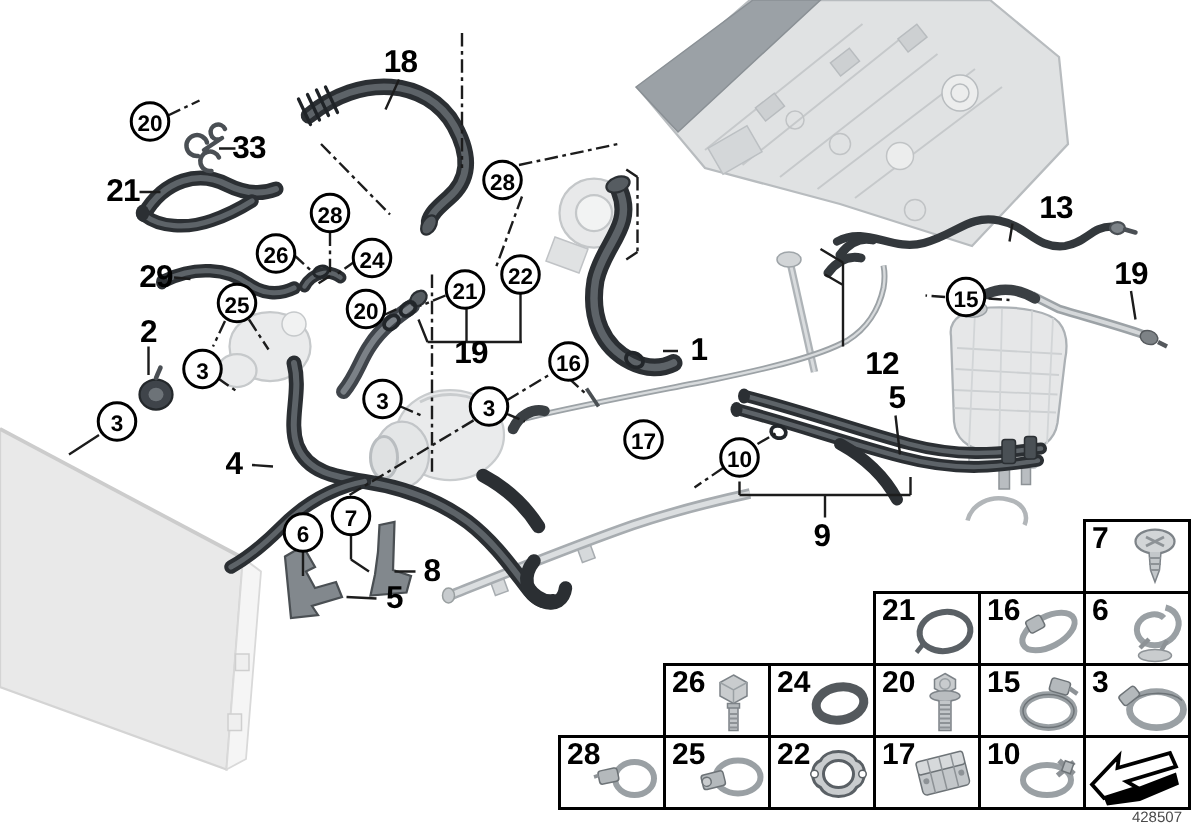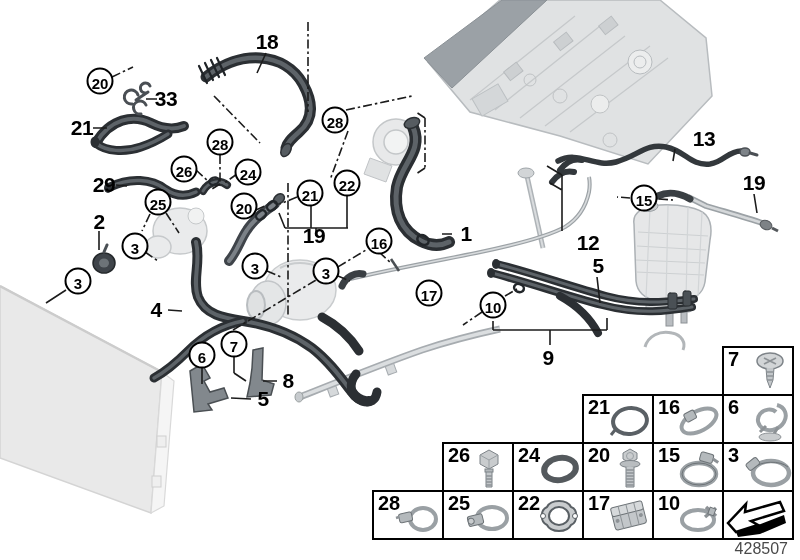--- a/index.html
+++ b/index.html
@@ -8,21 +8,21 @@
   #art{position:absolute;left:0;top:0;}
   .co{position:absolute;transform:translate(-50%,-50%);color:#000;z-index:5;}
   .p{font-size:21px;font-weight:bold;letter-spacing:-0.5px;}
   .c{width:27px;height:27px;border:2.2px solid #000;border-radius:50%;background:#fff;
      font-size:15px;font-weight:bold;line-height:27px;text-align:center;box-sizing:border-box;}
   .gcell{position:absolute;width:72px;height:50px;border:2px solid #000;background:#fff;
          box-sizing:border-box;z-index:4;}
   .gnum{position:absolute;left:4px;top:0px;font-size:20px;font-weight:bold;}
   .gicon{position:absolute;right:0px;top:2px;}
   .pn{position:absolute;left:688px;top:540px;width:100px;text-align:right;
-      font-size:16px;color:#4a4a4a;z-index:4;}
+      font-size:10px;color:#4a4a4a;z-index:4;}
 </style>
 </head>
 <body>
 
 <div id="stage">
 
 <svg id="art" width="800" height="560" viewBox="0 0 800 560">
 
   <g>
     <polygon points="0,286 162,372 151,513 0,458" fill="#e9e9e9" stroke="#d4d4d4" stroke-width="1.5"></polygon>

